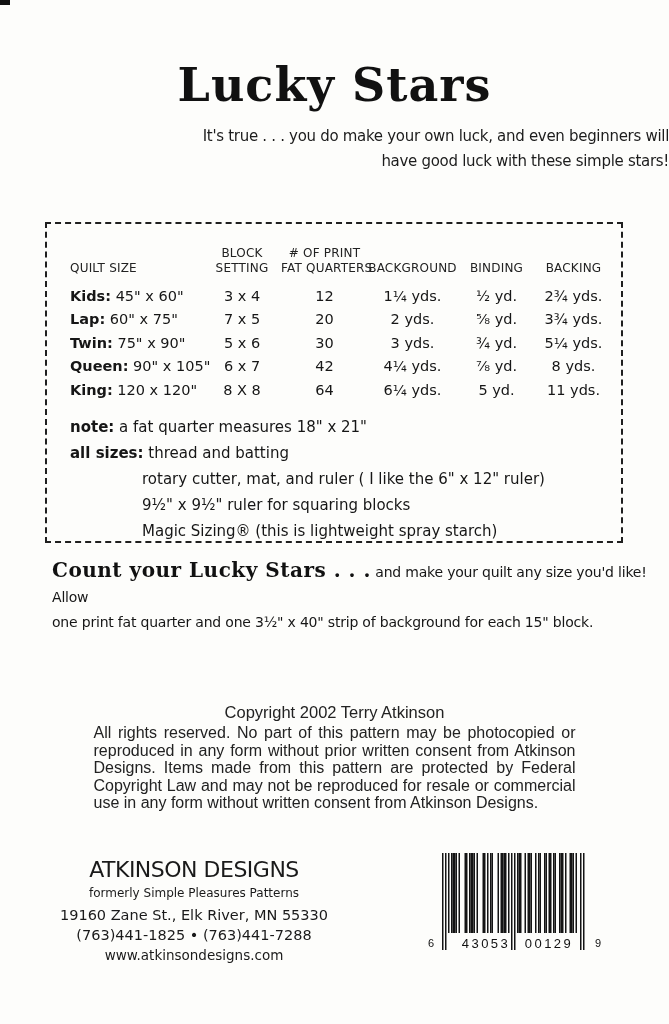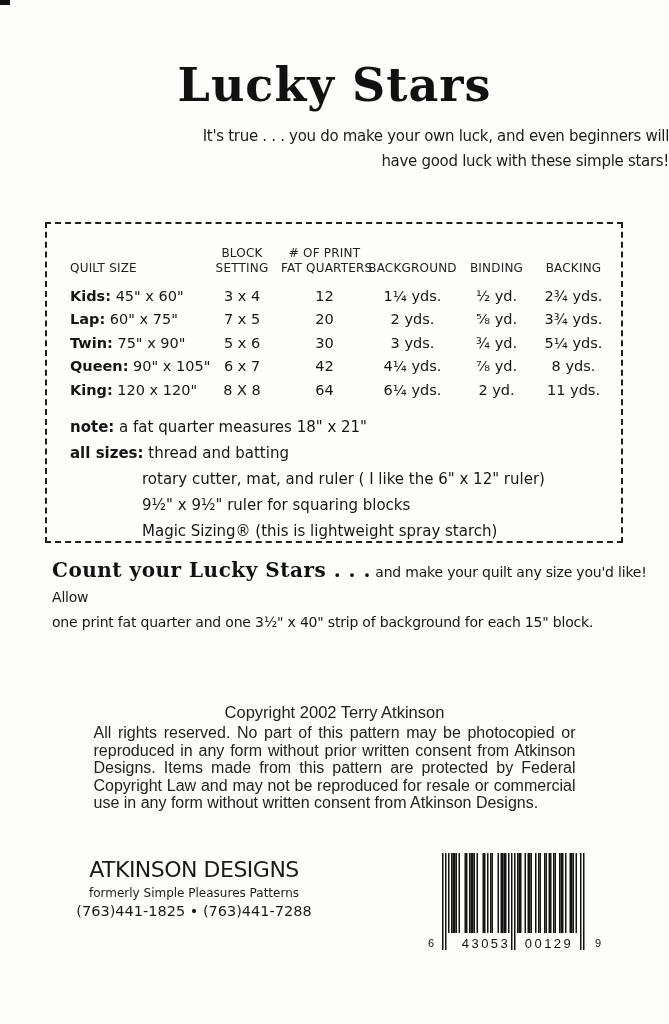--- a/index.html
+++ b/index.html
@@ -250,21 +250,21 @@
           <td>42</td>
           <td>4¼ yds.</td>
           <td>⅞ yd.</td>
           <td>8 yds.</td>
         </tr>
         <tr>
           <td class="left"><span class="row-name">King:</span> <span>120 x 120"</span></td>
           <td>8 X 8</td>
           <td>64</td>
           <td>6¼ yds.</td>
-          <td>2 yd.</td>
+          <td>5 yd.</td>
           <td>11 yds.</td>
         </tr>
       </tbody>
     </table>
 
     <div class="notes">
       <div><span class="lbl">note:</span> <span>a fat quarter measures 18" x 21"</span></div>
       <div><span class="lbl">all sizes:</span> <span>thread and batting</span></div>
       <div class="indent">rotary cutter, mat, and ruler ( I like the 6" x 12" ruler)</div>
       <div class="indent">9½" x 9½" ruler for squaring blocks</div>
@@ -279,21 +279,23 @@
   </div>
 
   <div class="copyright">
     <div class="copyright-title">Copyright 2002 Terry Atkinson</div>
     <div class="copyright-body">All rights reserved. No part of this pattern may be photocopied or reproduced in any form without prior written consent from Atkinson Designs. Items made from this pattern are protected by Federal Copyright Law and may not be reproduced for resale or commercial use in any form without written consent from Atkinson Designs.</div>
   </div>
 
   <div class="footer-left">
     <div class="company">ATKINSON DESIGNS</div>
     <div class="formerly">formerly Simple Pleasures Patterns</div>
+    <div class="address">19160 Zane St.,  Elk River, MN 55330</div>
     <div class="phones">(763)441-1825 • (763)441-7288</div>
+    <div class="website">www.atkinsondesigns.com</div>
   </div>
 
   <div class="barcode">
     <div class="bars" id="bc-bars"><svg width="143" height="97">
           <rect x="0" y="0" width="1.5" height="97" fill="#141414"></rect>
           <rect x="3" y="0" width="1.5" height="97" fill="#141414"></rect>
           <rect x="6" y="0" width="1.5" height="80" fill="#141414"></rect>
           <rect x="9" y="0" width="1.5" height="80" fill="#141414"></rect>
           <rect x="10.5" y="0" width="1.5" height="80" fill="#141414"></rect>
           <rect x="12" y="0" width="1.5" height="80" fill="#141414"></rect>

